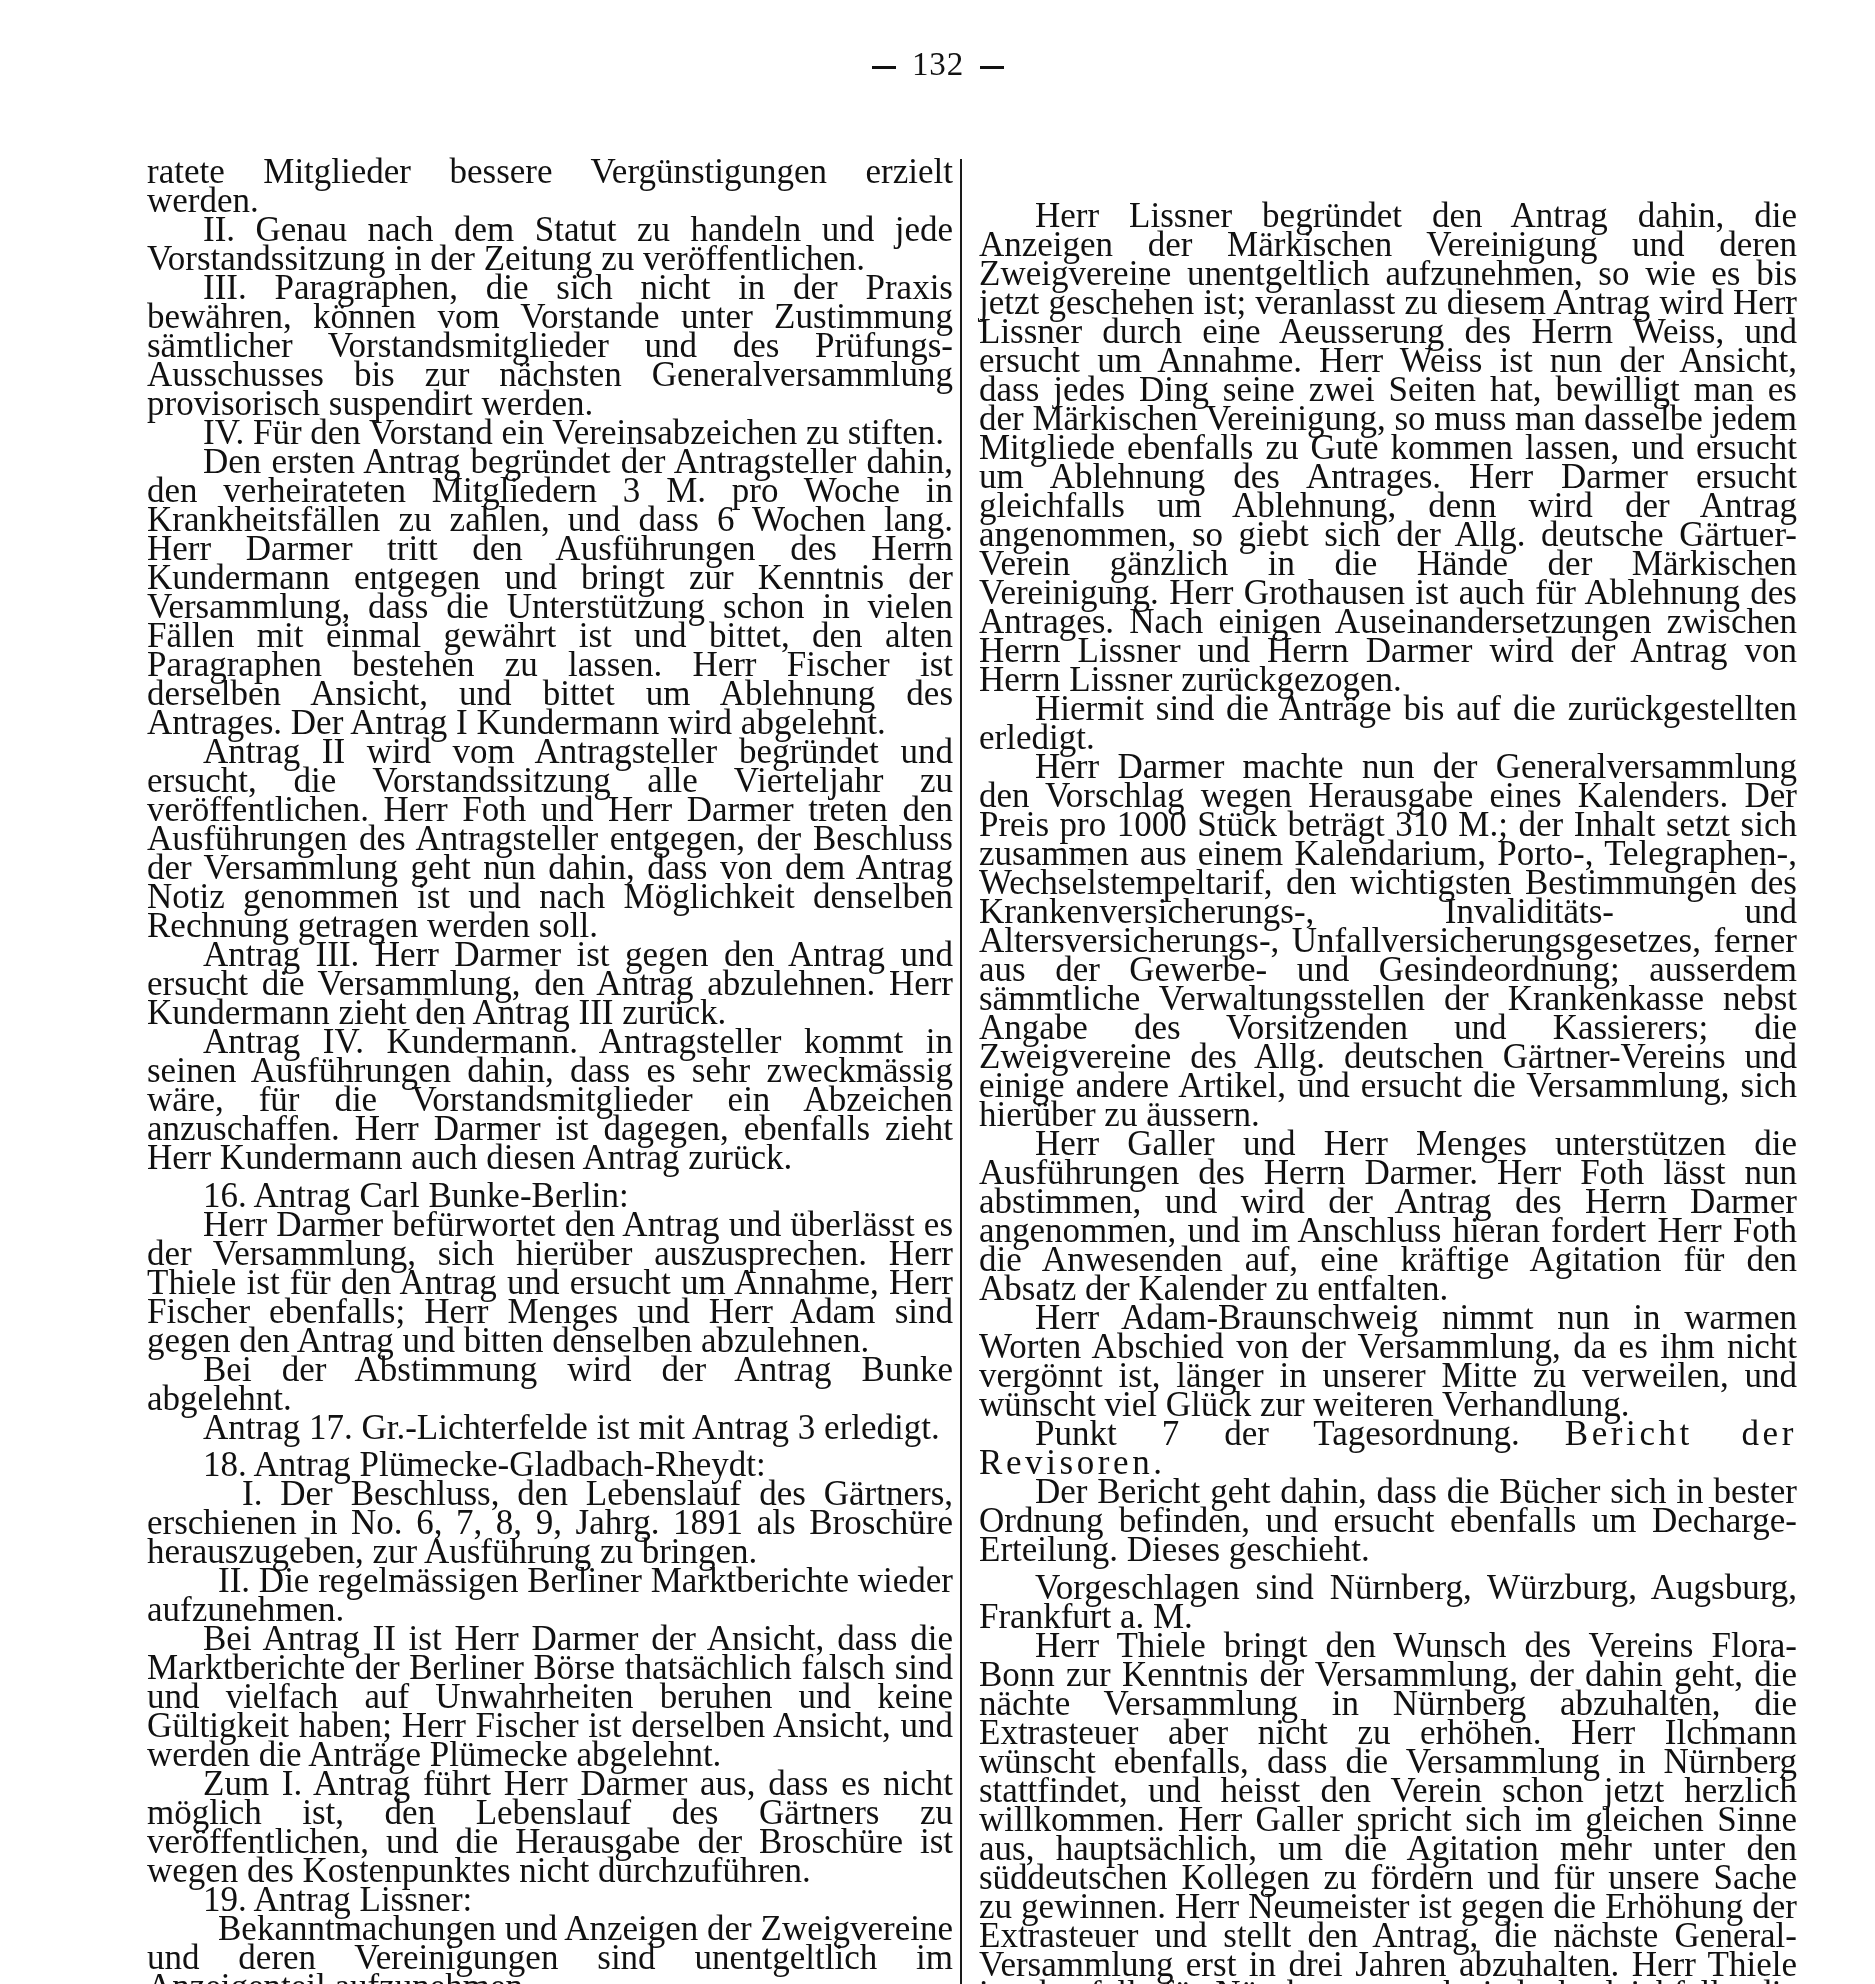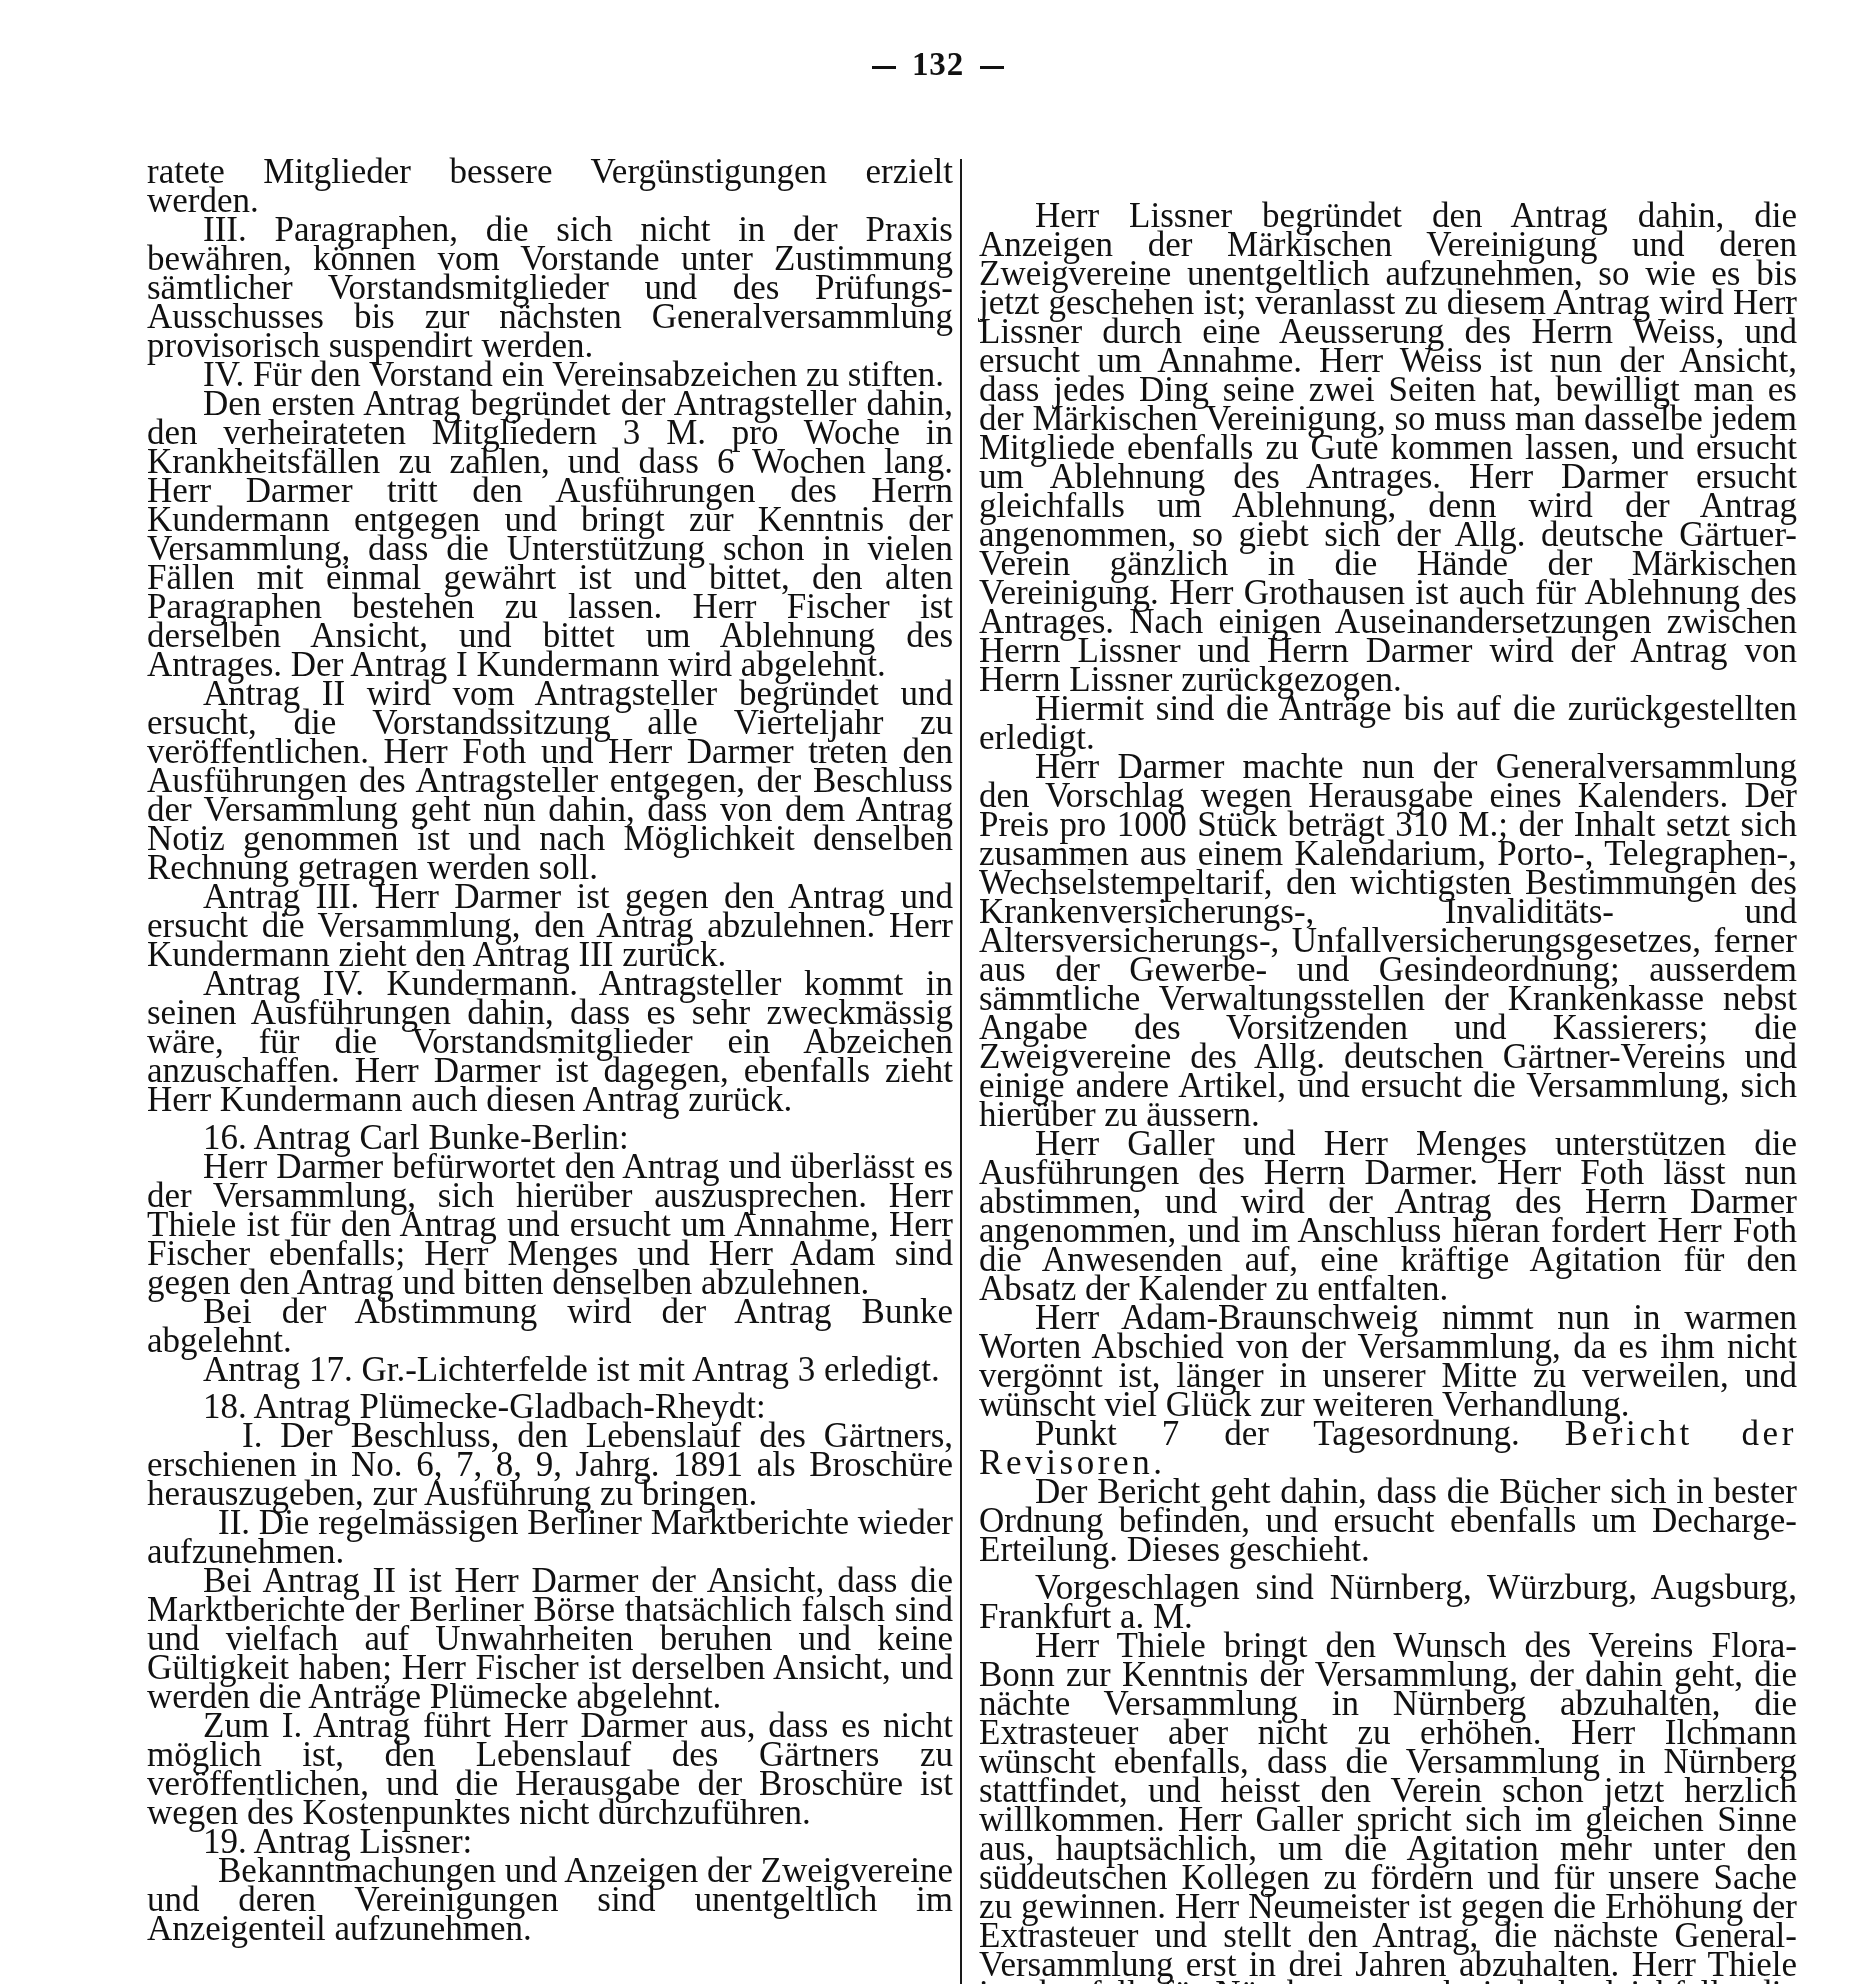--- a/index.html
+++ b/index.html
@@ -4,21 +4,21 @@
 <style>
   html, body { margin: 0; padding: 0; background: #ffffff; }
   body { width: 1876px; height: 2626px; position: relative; overflow: hidden; }
   .page {
     position: absolute; left: 0; top: 0; width: 1876px; height: 2626px;
     background: #ffffff; color: #111111;
     font-family: "Liberation Serif", "DejaVu Serif", serif;
   }
   .page-number {
     position: absolute; top: 46px; left: 0; width: 1876px; text-align: center;
-    font-size: 33px; letter-spacing: 0.8px; font-weight: bold;
+    font-size: 33px; letter-spacing: 0.8px; font-weight: normal;
   }
   .page-number .dash { display: inline-block; width: 24px; height: 3.2px; background: #111; vertical-align: middle; margin: 0 16px; }
   .column {
     position: absolute; top: 157px;
     font-size: 35px; line-height: 29px;
     text-align: justify; hyphens: manual;
   }
   .col-left { left: 147px; width: 806px; }
   .col-right { left: 979px; width: 818px; margin-top: 44px; }
   .divider {
@@ -35,20 +35,21 @@
 <body>
 
 <div class="page">
 
   <div class="page-number">
     <span class="dash"></span><span>132</span><span class="dash"></span>
   </div>
 
   <div class="column col-left">
     <p class="para">ratete Mitglieder bessere Vergünstigungen erzielt werden.</p>
+    <p class="para indent">II. Genau nach dem Statut zu handeln und jede Vorstandssitzung in der Zeitung zu veröffentlichen.</p>
     <p class="para indent">III. Paragraphen, die sich nicht in der Praxis bewähren, können vom Vorstande unter Zustimmung sämtlicher Vorstandsmitglieder und des Prüfungs-Ausschusses bis zur nächsten Generalversammlung provisorisch suspendirt werden.</p>
     <p class="para indent">IV. Für den Vorstand ein Vereinsabzeichen zu stiften.</p>
     <p class="para indent">Den ersten Antrag begründet der Antragsteller dahin, den verheirateten Mitgliedern 3 M. pro Woche in Krankheitsfällen zu zahlen, und dass 6 Wochen lang. Herr Darmer tritt den Ausführungen des Herrn Kundermann entgegen und bringt zur Kenntnis der Versammlung, dass die Unterstützung schon in vielen Fällen mit einmal gewährt ist und bittet, den alten Paragraphen bestehen zu lassen. Herr Fischer ist derselben Ansicht, und bittet um Ablehnung des Antrages. Der Antrag I Kundermann wird abgelehnt.</p>
     <p class="para indent">Antrag II wird vom Antragsteller begründet und ersucht, die Vorstandssitzung alle Vierteljahr zu veröffentlichen. Herr Foth und Herr Darmer treten den Ausführungen des Antragsteller entgegen, der Beschluss der Versammlung geht nun dahin, dass von dem Antrag Notiz genommen ist und nach Möglichkeit denselben Rechnung getragen werden soll.</p>
     <p class="para indent">Antrag III. Herr Darmer ist gegen den Antrag und ersucht die Versammlung, den Antrag abzulehnen. Herr Kundermann zieht den Antrag III zurück.</p>
     <p class="para indent">Antrag IV. Kundermann. Antragsteller kommt in seinen Ausführungen dahin, dass es sehr zweckmässig wäre, für die Vorstandsmitglieder ein Abzeichen anzuschaffen. Herr Darmer ist dagegen, ebenfalls zieht Herr Kundermann auch diesen Antrag zurück.</p>
     <p class="para indent spaced">16. Antrag Carl Bunke-Berlin:</p>
     <p class="para indent">Herr Darmer befürwortet den Antrag und überlässt es der Versammlung, sich hierüber auszusprechen. Herr Thiele ist für den Antrag und ersucht um Annahme, Herr Fischer ebenfalls; Herr Menges und Herr Adam sind gegen den Antrag und bitten denselben abzulehnen.</p>
     <p class="para indent">Bei der Abstimmung wird der Antrag Bunke abgelehnt.</p>
     <p class="para indent">Antrag 17. Gr.-Lichterfelde ist mit Antrag 3 erledigt.</p>

